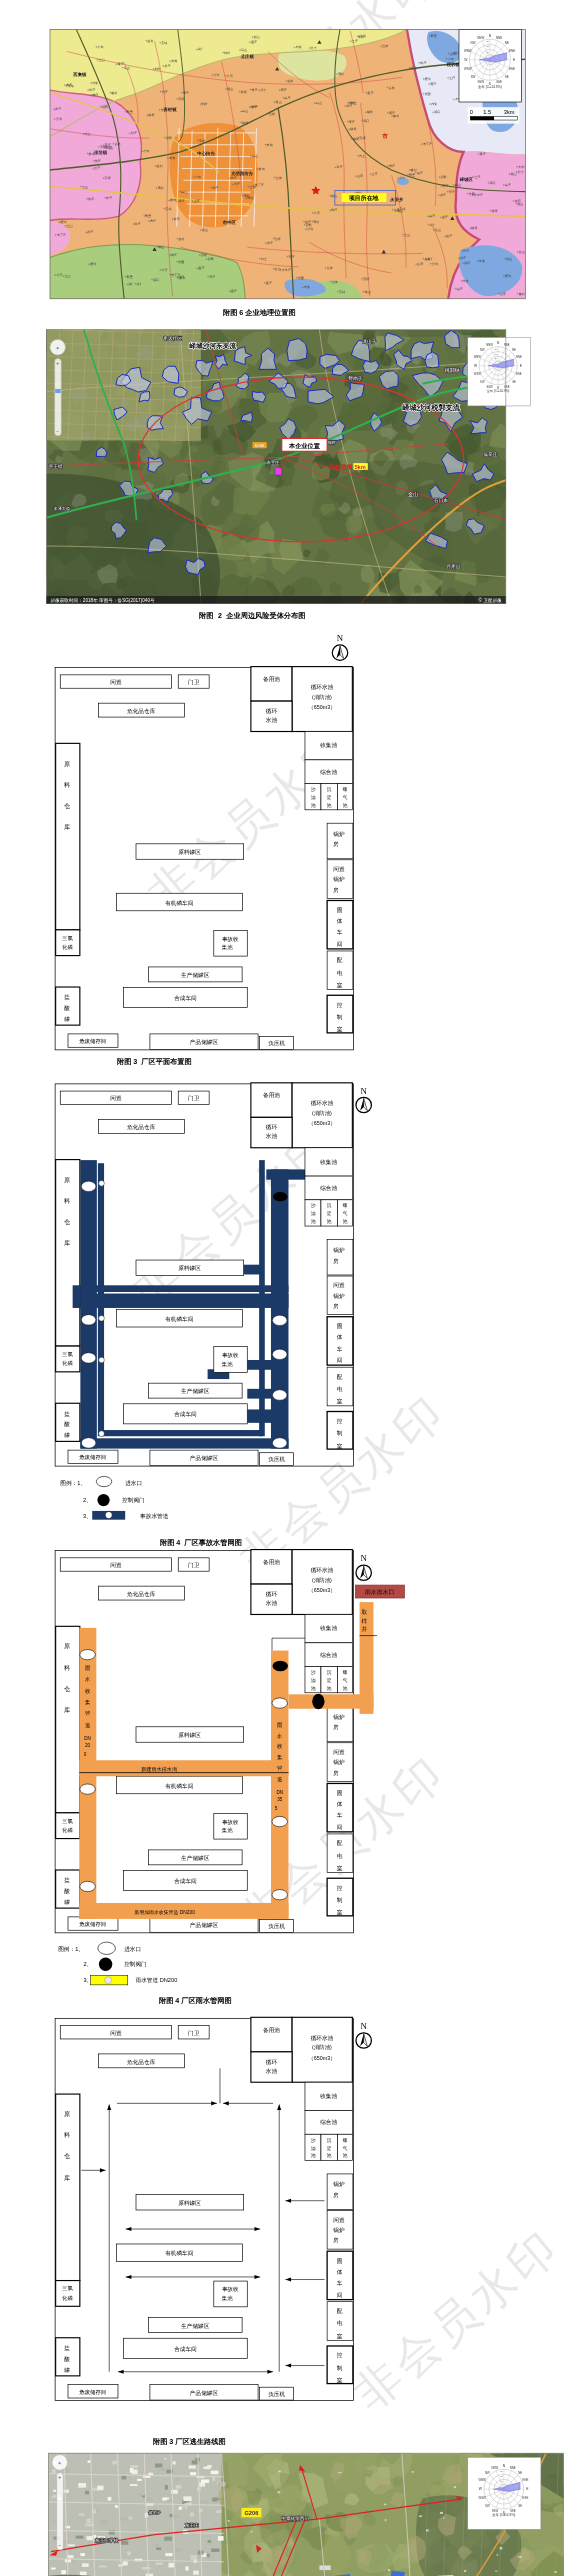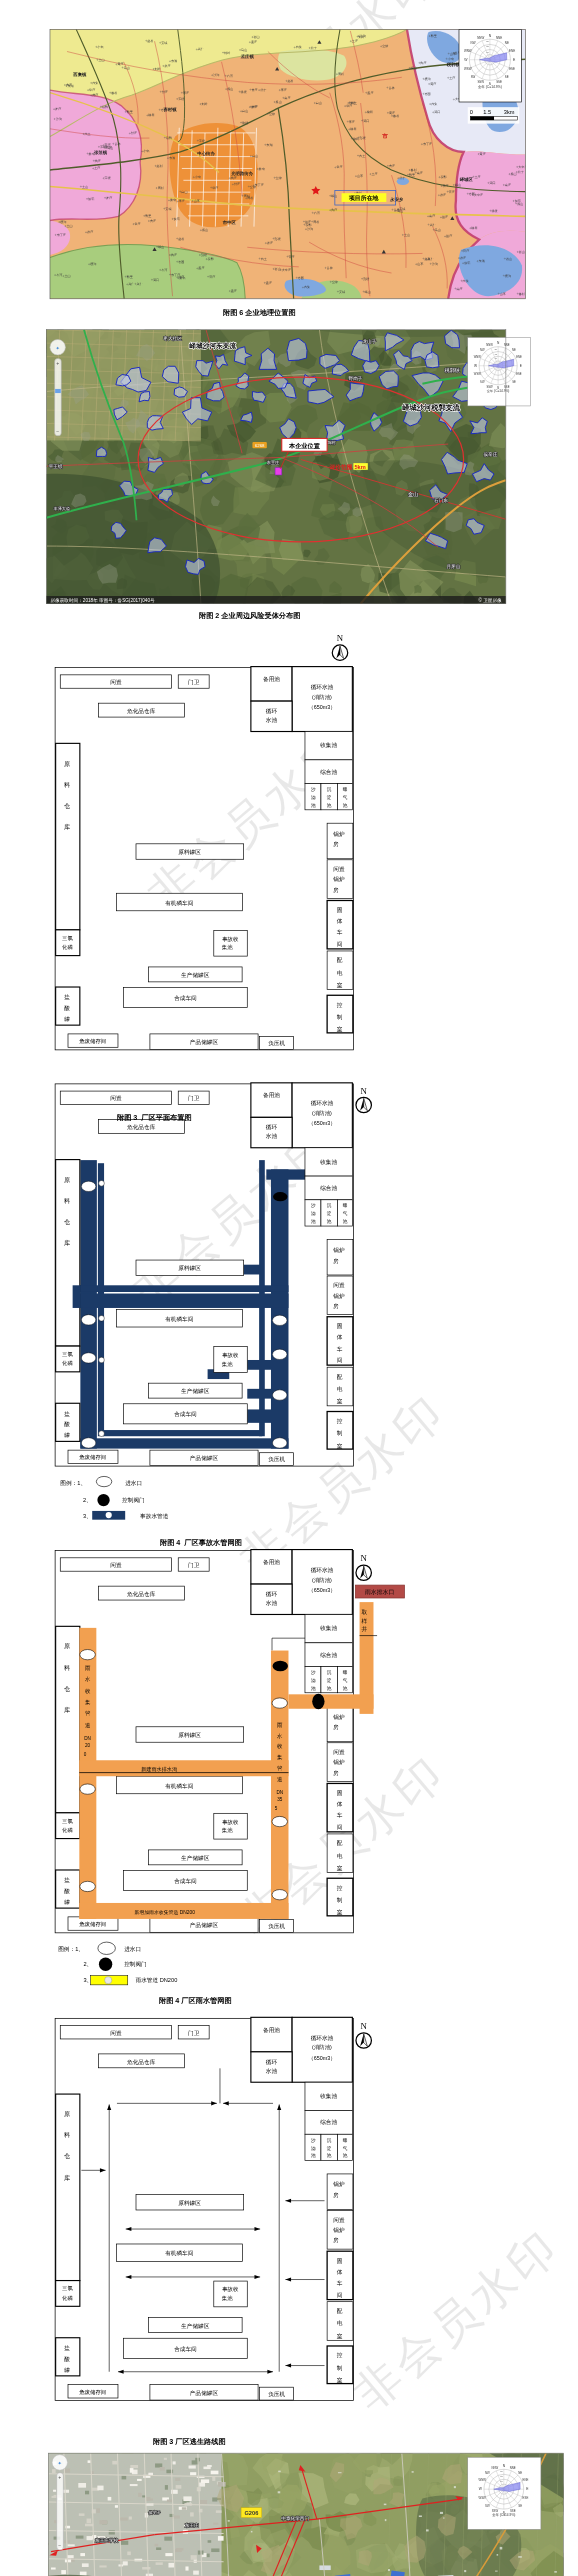--- a/index.html
+++ b/index.html
@@ -15,22 +15,22 @@
 <div id="page">
 
 <div class="wm" style="left:239px;top:99px;">非会员水印</div>
 <div class="wm" style="left:155px;top:871px;">非会员水印</div>
 <div class="wm" style="left:139px;top:1267px;">非会员水印</div>
 <div class="wm" style="left:247px;top:1535px;">非会员水印</div>
 <div class="wm" style="left:247px;top:1896px;">非会员水印</div>
 <div class="wm" style="left:361px;top:2370px;">非会员水印</div>
 
 <div class="cap" style="left:223px;top:308px;">附图 6 企业地理位置图</div>
-<div class="cap" style="left:199px;top:611px;">附图 2 企业周边风险受体分布图</div>
-<div class="cap" style="left:117px;top:1113px;">附图 3&nbsp;&nbsp;厂区平面布置图</div>
+<div class="cap" style="left:199px;top:611px;font-family:Liberation Mono, monospace;">附图 2 企业周边风险受体分布图</div>
+<div class="cap" style="left:117px;top:1057px;">附图 3&nbsp;&nbsp;厂区平面布置图</div>
 <div class="cap" style="left:160px;top:1526px;margin-top:12px;">附图 4&nbsp;&nbsp;厂区事故水管网图</div>
 <div class="cap" style="left:159px;top:1996px;">附图 4 厂区雨水管网图</div>
 <div class="cap" style="left:153px;top:2437px;">附图 3 厂区逃生路线图</div>
 
 <svg id="diag" width="578" height="4047" viewBox="0 0 1122 7856">
       <g>
         <clipPath id="m1c">
           <rect x="97" y="57" width="923" height="523"></rect>
         </clipPath>
         <g clip-path="url(#m1c)">

